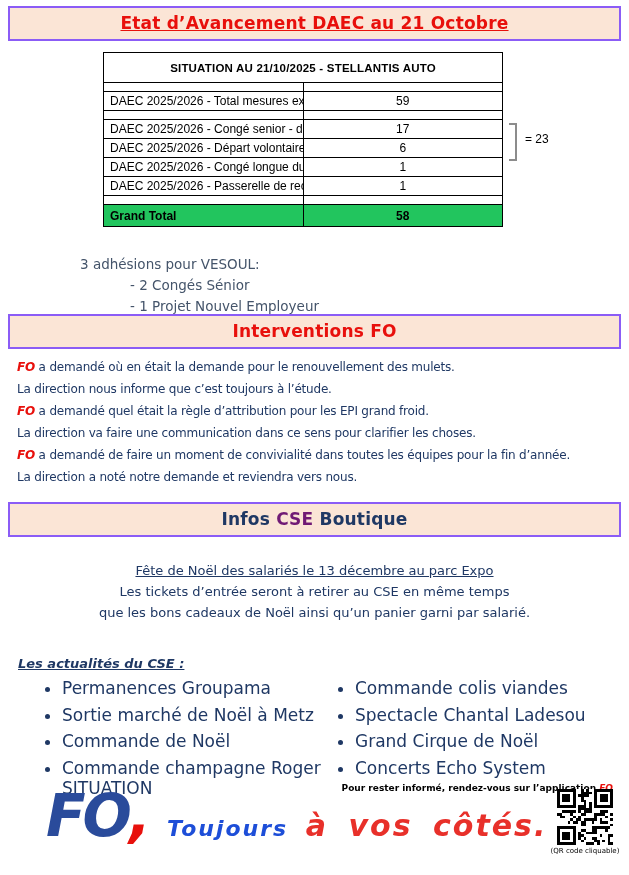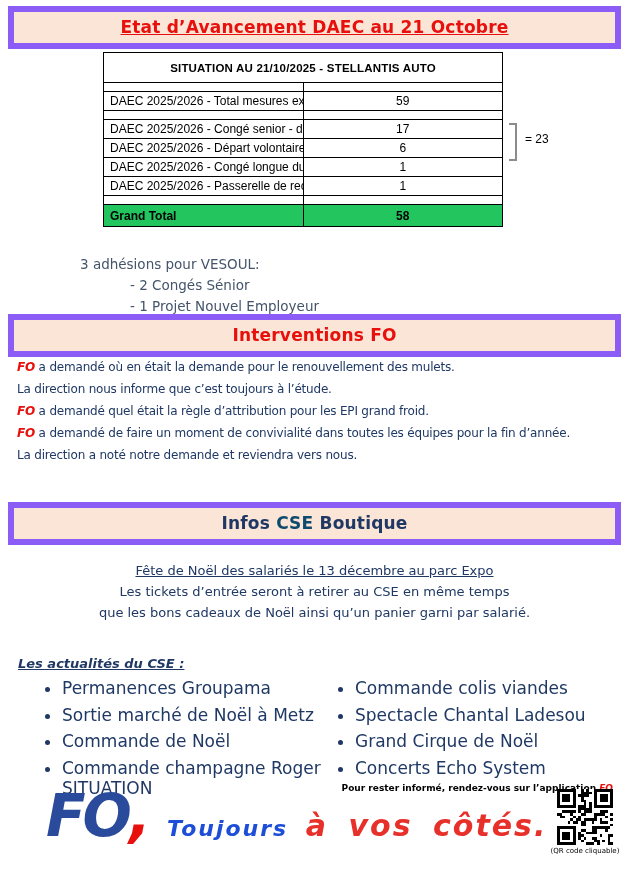--- a/index.html
+++ b/index.html
@@ -5,27 +5,27 @@
   * { margin:0; padding:0; box-sizing:border-box; }
   html,body { background:#e9e9e9; }
   .page {
     position:relative; width:629px; height:875px; margin:0 auto;
     background:#ffffff; overflow:hidden;
     font-family:"DejaVu Sans", sans-serif; color:#000;
   }
   
   .banner {
     position:absolute; left:8px; width:613px;
-    background:#FBE5D6; border:6px solid #8b5cf6;
+    background:#FBE5D6; border:2px solid #8b5cf6;
     text-align:center; padding:5px 0 6px 0;
   }
   .banner-title { font-weight:bold; font-size:17px; color:#E8100C; letter-spacing:.2px; }
   .u { text-decoration:underline; }
   .navy { color:#1F3864; }
-  .red  { color:#0c4a6e; }
+  .red  { color:#701a75; }
   #banner1 { top:6px; }
   #banner2 { top:314px; }
   #banner3 { top:502px; }
   
   .tbl-wrap { position:absolute; top:52px; left:103px; }
   table.sit { border-collapse:collapse; width:400px; font-family:"Liberation Sans", sans-serif; font-size:12px; table-layout:fixed;padding-left:20px; }
   table.sit td { border:1px solid #000; padding:1px 6px; height:19px; overflow:hidden; white-space:nowrap; }
   table.sit td.val { width:72px; text-align:center; padding:1px 2px; }
   table.sit tr.title-row td { font-weight:bold; text-align:center; font-size:11.5px; height:30px; letter-spacing:.2px; }
   table.sit tr.spacer-row td { height:9px; padding:0; }
@@ -126,20 +126,21 @@
   </div>
 
   <div class="banner" id="banner2">
     <span class="banner-title">Interventions FO</span>
   </div>
 
   <div class="interv">
     <div><span class="fo">FO</span><span> a demandé où en était la demande pour le renouvellement des mulets.</span></div>
     <div><span class="fo"></span><span>La direction nous informe que c’est toujours à l’étude.</span></div>
     <div><span class="fo">FO</span><span> a demandé quel était la règle d’attribution pour les EPI grand froid.</span></div>
+    <div><span class="fo"></span><span>La direction va faire une communication dans ce sens pour clarifier les choses.</span></div>
     <div><span class="fo">FO</span><span> a demandé de faire un moment de convivialité dans toutes les équipes pour la fin d’année.</span></div>
     <div><span class="fo"></span><span>La direction a noté notre demande et reviendra vers nous.</span></div>
   </div>
 
   <div class="banner" id="banner3">
     <span class="banner-title"><span class="navy">Infos </span><span class="red">CSE </span><span class="navy">Boutique</span></span>
   </div>
 
   <div class="fete">
     <div class="u">Fête de Noël des salariés le 13 décembre au parc Expo</div>

